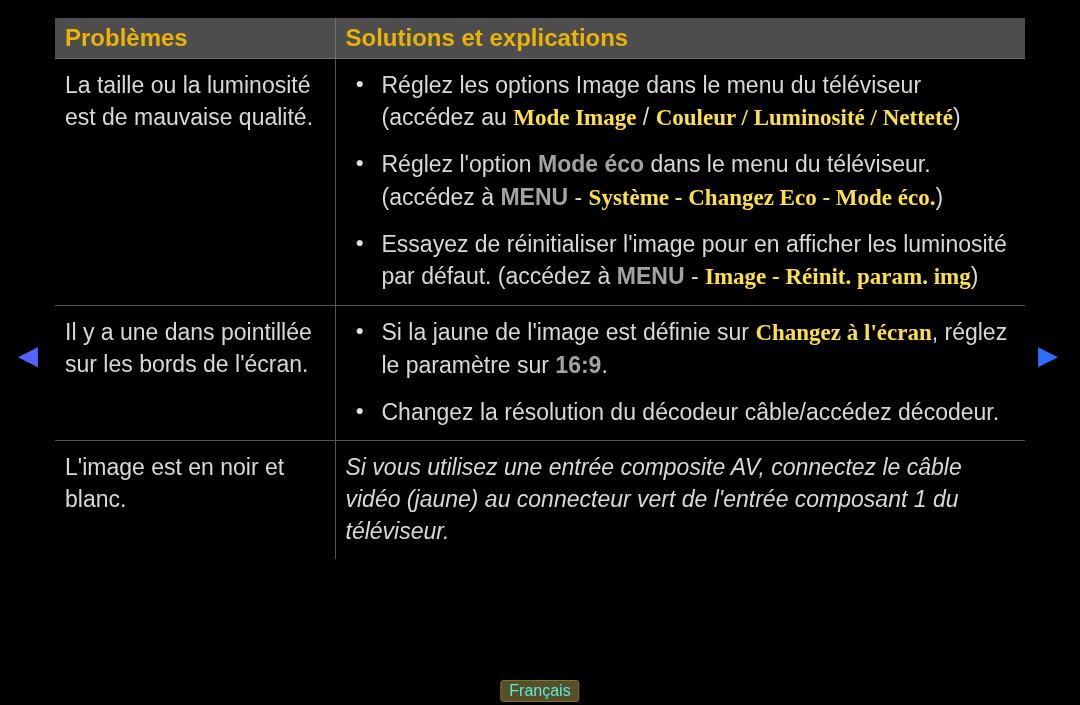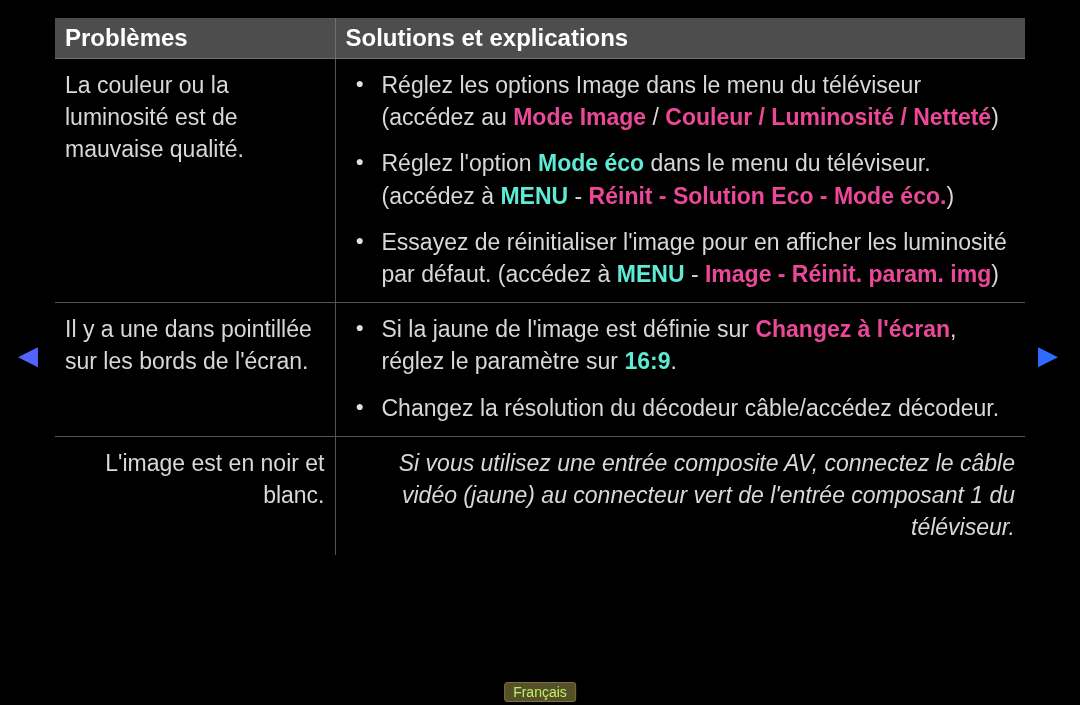--- a/index.html
+++ b/index.html
@@ -19,97 +19,97 @@
       top: 18px;
       width: 970px;
     }
     table {
       width: 100%;
       border-collapse: collapse;
       table-layout: fixed;
     }
     th {
       background: #4d4d4d;
-      color: #ffffff;
+      color: #eab308;
       text-align: left;
       font-weight: bold;
       padding: 6px 10px;
       font-size: 24px;
       border-bottom: 1px solid #707070;
     }
     th:first-child { width: 280px; border-right: 1px solid #707070; }
     td {
       vertical-align: top;
       padding: 10px 10px 12px 10px;
       border-bottom: 1px solid #555;
       border-right: 1px solid #555;
       line-height: 1.4;
       font-weight: 300;
     }
     td:last-child { border-right: none; }
-    tr.last td { border-bottom: none; text-align: right; }
+    tr.last td { border-bottom: none; }
     ul { list-style: none; padding-left: 0; margin: 0; }
     li { position: relative; padding-left: 36px; margin-bottom: 14px; }
     li:last-child { margin-bottom: 0; }
     li::before {
       content: "●";
       position: absolute;
       left: 10px;
       top: 0;
       color: #e0e0e0;
       font-size: 14px;
       line-height: 28px;
     }
     .nohead li { padding-left: 0; font-style: italic; }
     .nohead li::before { content: none; }
-    .link { color: #ec4899; font-weight: bold; }
-    .bold { font-weight: bold; color: #5eead4; }
+    .link { color: #fde047; font-weight: bold; font-family: Liberation Serif, serif; }
+    .bold { font-weight: bold; color: #a3a3a3; }
     .nav-arrow {
       position: absolute;
       top: 340px;
       font-size: 26px;
       cursor: pointer;
       user-select: none;
     }
     .nav-left { left: 18px; color: #5463ff; }
     .nav-right { right: 22px; color: #2e6bff; }
     .lang-badge {
       position: absolute;
       bottom: 3px;
       left: 50%;
       transform: translateX(-50%);
       background: #55502a;
       border: 1px solid #7c7333;
       border-radius: 3px;
       padding: 1px 8px;
-      font-size: 14px;
-      color: #bef264;
+      font-size: 16px;
+      color: #5eead4;
     }
   </style>
 </head>
 <body>
 
 <div class="nav-arrow nav-left">◀</div>
 <div class="nav-arrow nav-right">▶</div>
 
 <div class="container">
   <table>
     <thead>
       <tr>
         <th>Problèmes</th>
         <th>Solutions et explications</th>
       </tr>
     </thead>
     <tbody id="tbody">
         <tr>
-          <td>La couleur ou la luminosité est de mauvaise qualité.</td>
+          <td>La taille ou la luminosité est de mauvaise qualité.</td>
           <td>
             <ul>
               <li><span>Réglez les options Image dans le menu du téléviseur (accédez au </span><span class="link">Mode Image</span><span> / </span><span class="link">Couleur / Luminosité / Netteté</span><span>)</span></li>
-              <li><span>Réglez l'option </span><span class="bold">Mode éco</span><span> dans le menu du téléviseur. (accédez à </span><span class="bold">MENU</span><span> - </span><span class="link">Réinit - Solution Eco - Mode éco.</span><span>)</span></li>
+              <li><span>Réglez l'option </span><span class="bold">Mode éco</span><span> dans le menu du téléviseur. (accédez à </span><span class="bold">MENU</span><span> - </span><span class="link">Système - Changez Eco - Mode éco.</span><span>)</span></li>
               <li><span>Essayez de réinitialiser l'image pour en afficher les luminosité par défaut. (accédez à </span><span class="bold">MENU</span><span> - </span><span class="link">Image - Réinit. param. img</span><span>)</span></li>
             </ul>
           </td>
         </tr>
         <tr>
           <td>Il y a une dans pointillée sur les bords de l'écran.</td>
           <td>
             <ul>
               <li><span>Si la jaune de l'image est définie sur </span><span class="link">Changez à l'écran</span><span>, réglez le paramètre sur </span><span class="bold">16:9</span><span>.</span></li>
               <li><span>Changez la résolution du décodeur câble/accédez décodeur.</span></li>

